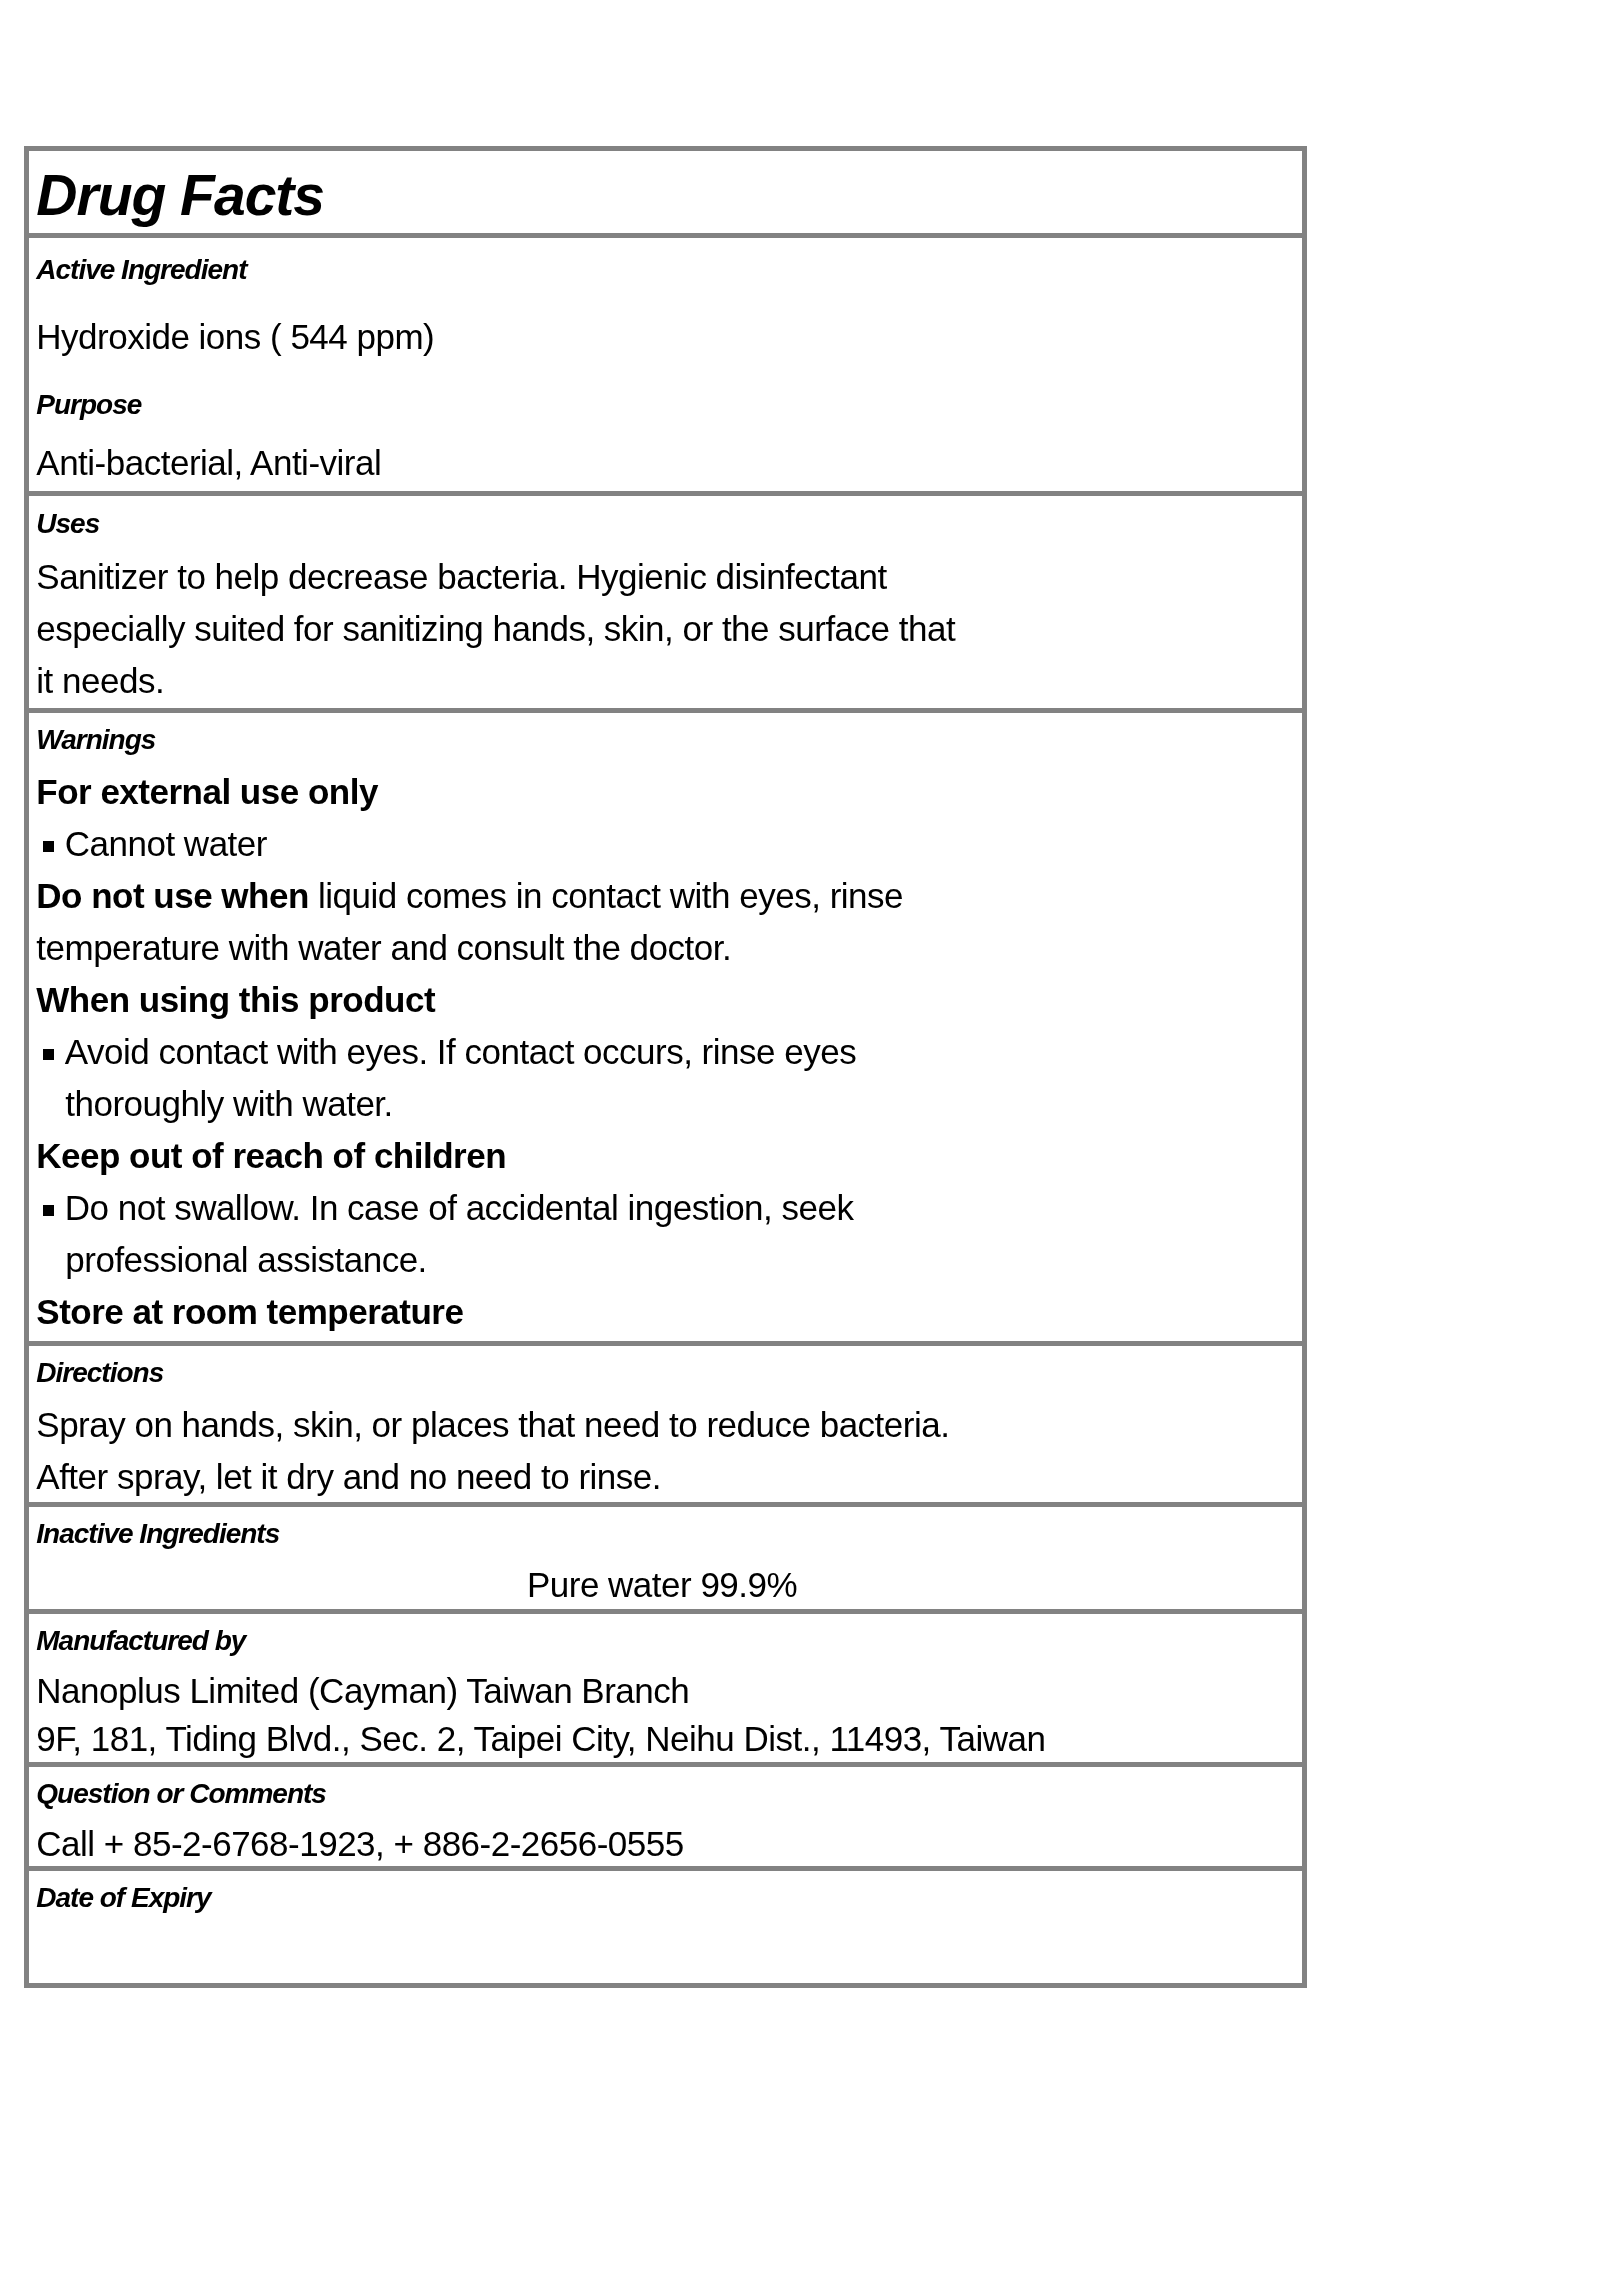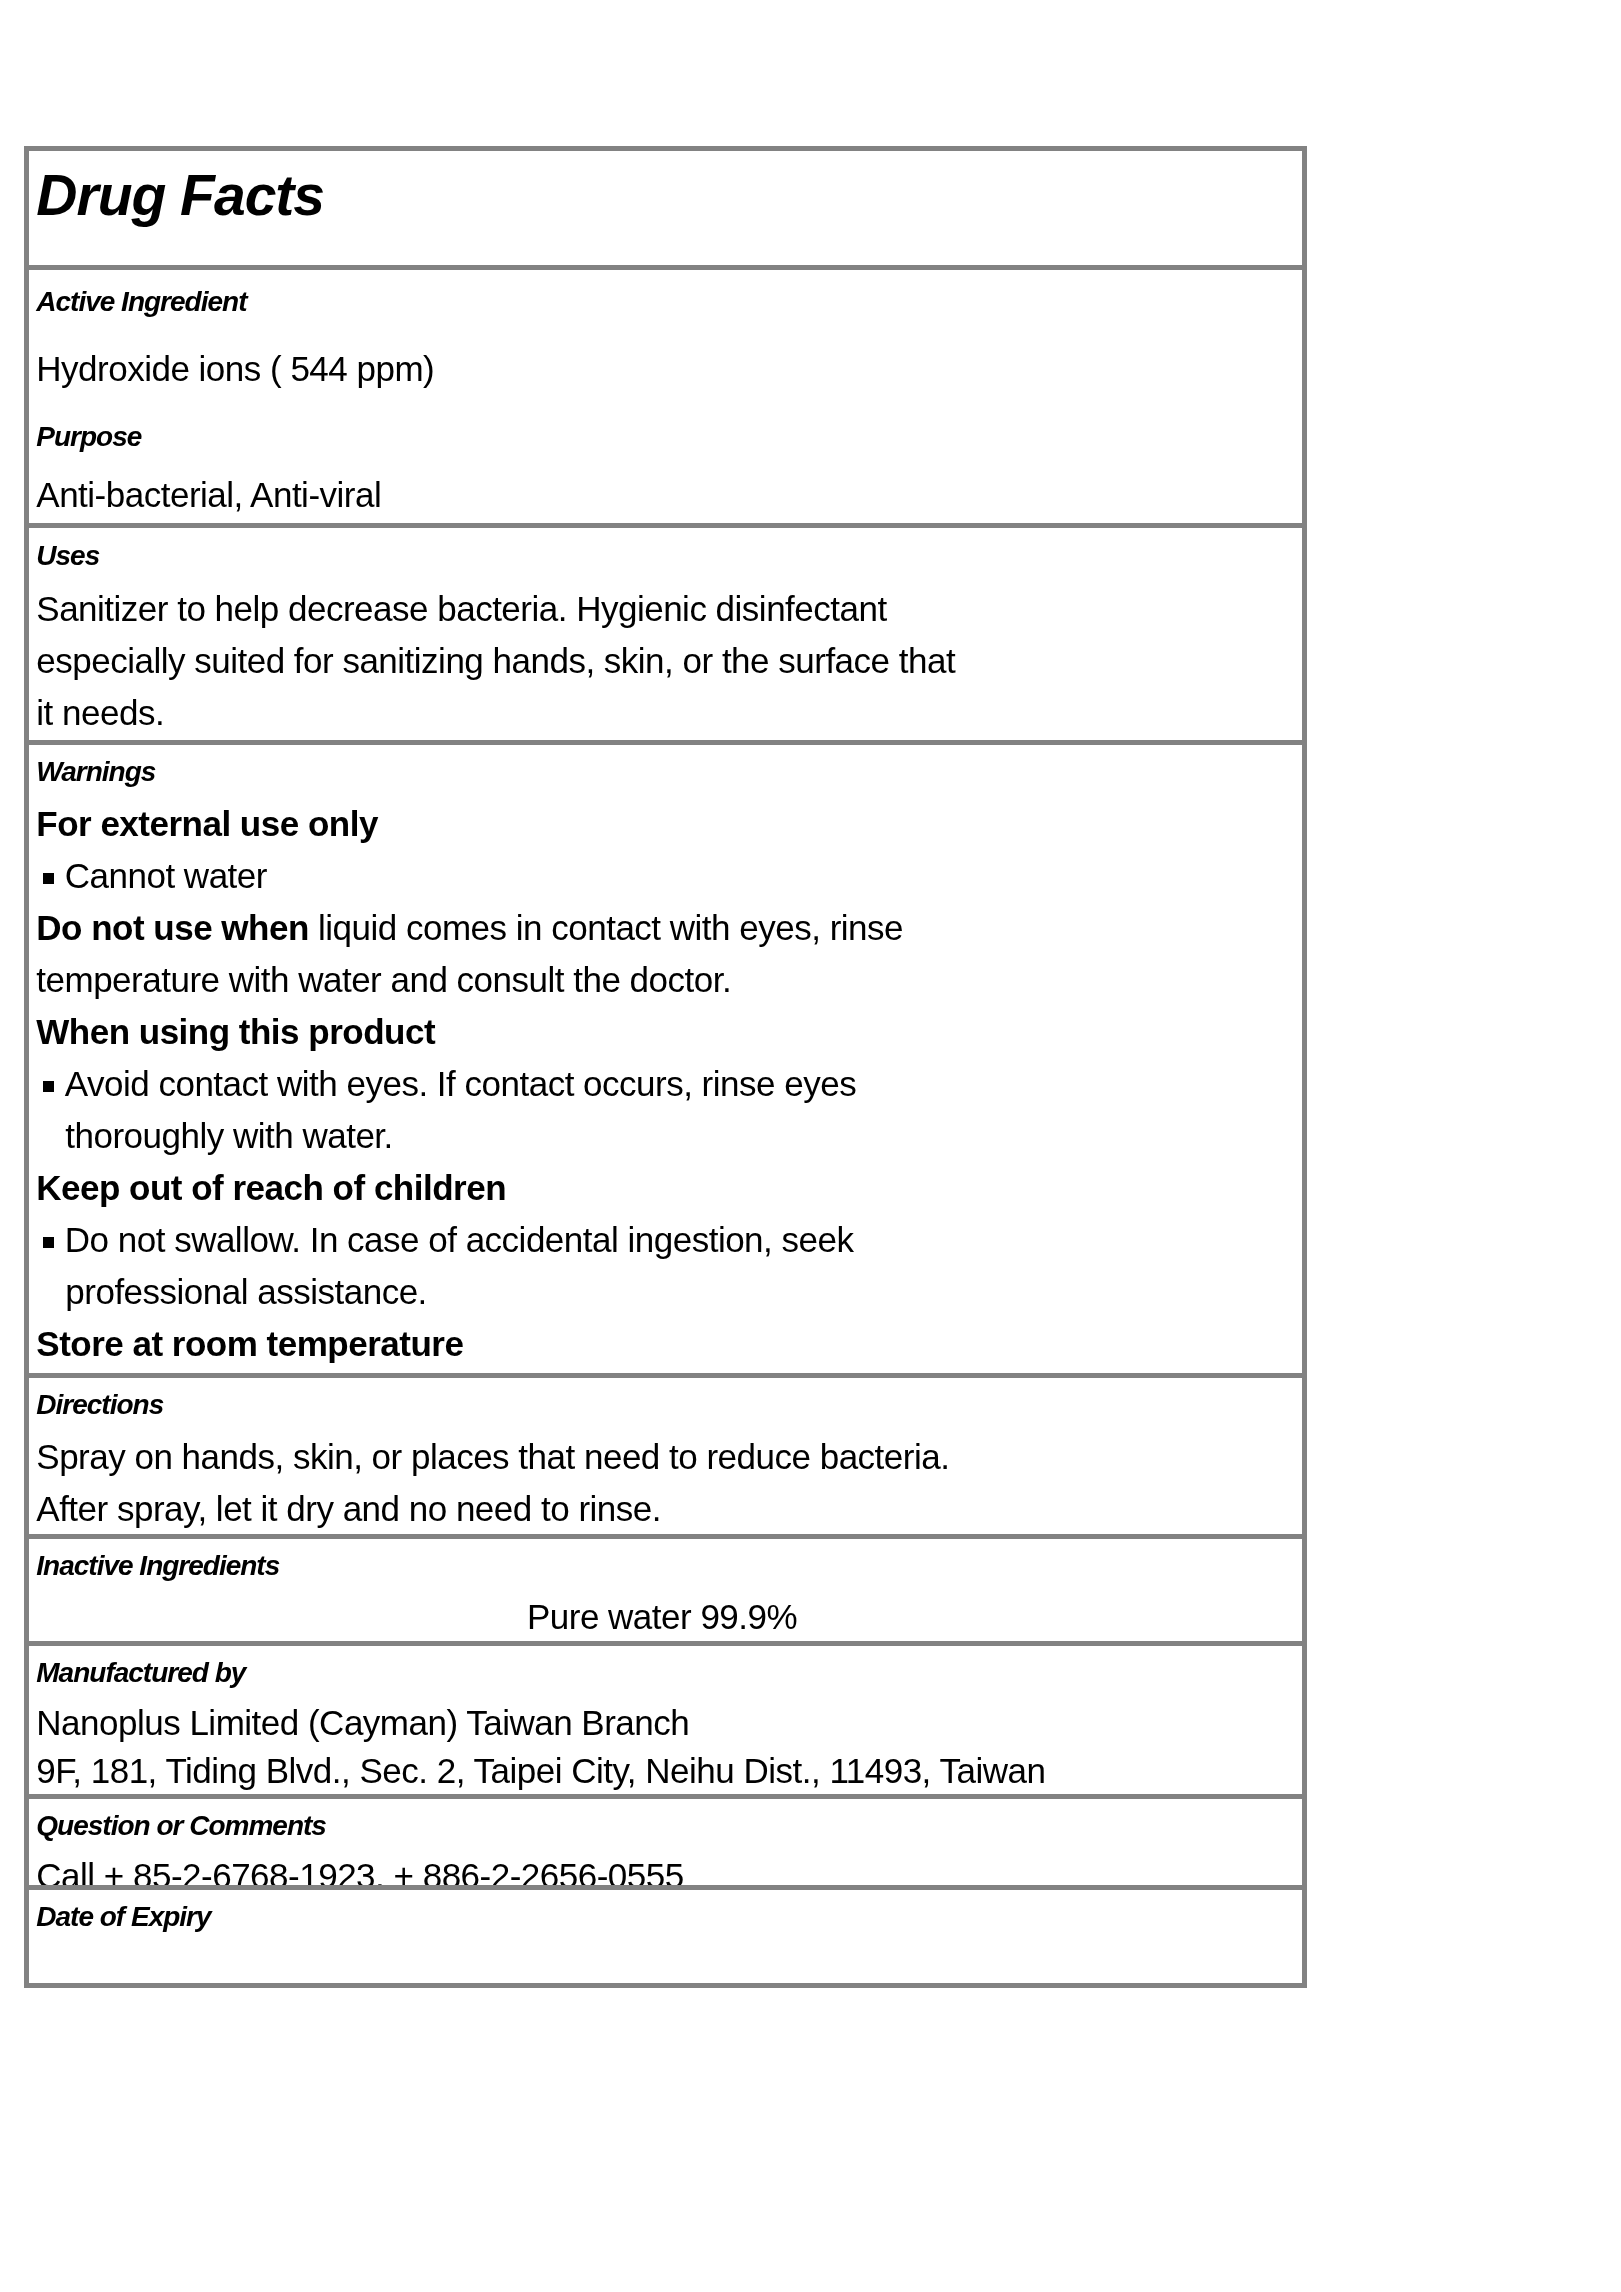--- a/index.html
+++ b/index.html
@@ -23,28 +23,28 @@
     overflow: hidden;
   }
   section.sec {
     box-sizing: border-box;
     padding: 0 13.7px 0 7.8px;
     overflow: hidden;
   }
   section.sec + section.sec {
     border-top: 5.9px solid #828282;
   }
-  .sec-title      { height: 114px;  padding-left: 11.8px; }
+  .sec-title      { height: 82px;  padding-left: 11.8px; }
   .sec-active     { height: 258px; }
   .sec-uses       { height: 217px; }
   .sec-warnings   { height: 633px; }
   .sec-directions { height: 161px; }
   .sec-inactive   { height: 107px; }
   .sec-manufactured { height: 153px; }
-  .sec-questions  { height: 91px; }
+  .sec-questions  { height: 104px; }
   .sec-expiry     { height: 108px; }
 
   h1.title {
     margin: 0;
     font-size: 57px;
     font-weight: bold;
     font-style: italic;
     line-height: 88px;
     letter-spacing: -1px;
     white-space: nowrap;

